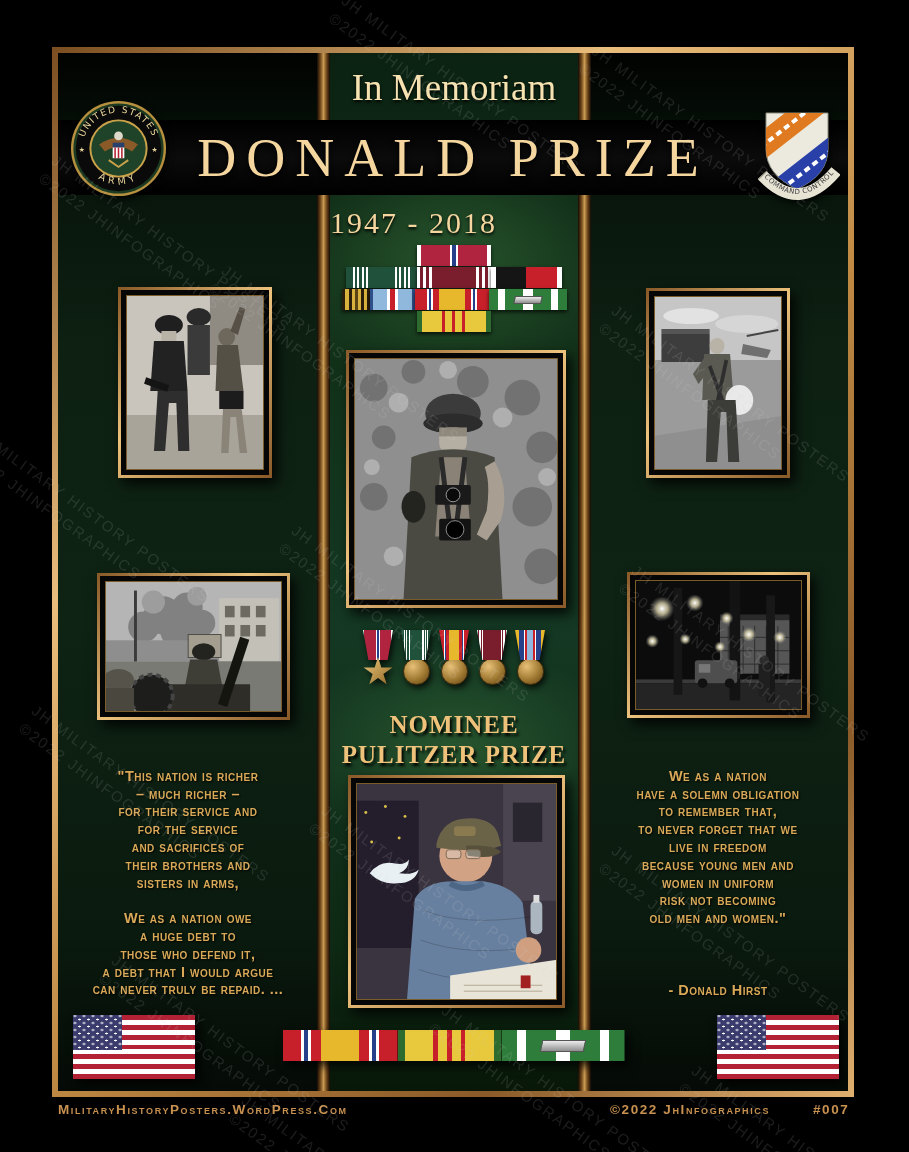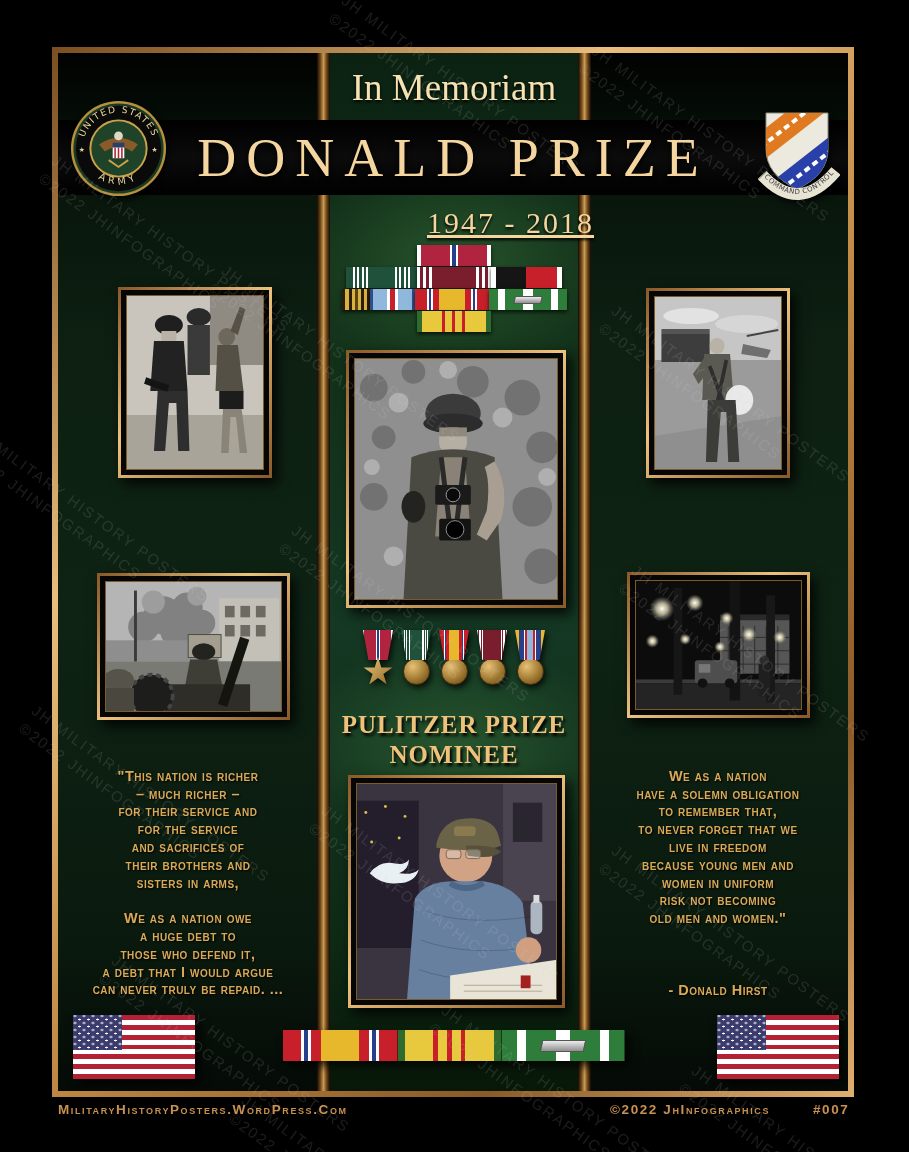--- a/index.html
+++ b/index.html
@@ -23,22 +23,22 @@
      background:linear-gradient(90deg,#140a04,#6a4318 25%,#c79a52 50%,#6a4318 75%,#140a04);}
   .div-l{left:259px;} .div-r{left:520px;}
   
   .memoriam{position:absolute;left:272px;width:248px;top:12px;text-align:center;z-index:2;
      font:400 37px/1.25 "Liberation Serif",serif;color:#f7e3b2;text-shadow:0 2px 3px #000;}
   .title-band{position:absolute;left:0;width:790px;top:67px;height:75px;z-index:3;
      background:linear-gradient(180deg,#000,#0b0b0b 50%,#000);
      display:flex;align-items:center;justify-content:center;}
   .name-title{font:400 54px/1 "Liberation Serif",serif;color:#f4d69e;letter-spacing:10px;
      text-shadow:0 3px 5px #000;white-space:nowrap;}
-  .years{position:absolute;left:272px;width:264px;top:152px;text-align:right;z-index:2;
-     font:400 30px/1.2 "Liberation Serif",serif;color:#f4d69e;letter-spacing:2px;text-shadow:0 2px 3px #000;text-decoration:underline;}
+  .years{position:absolute;left:272px;width:264px;top:152px;text-align:left;z-index:2;
+     font:400 30px/1.2 "Liberation Serif",serif;color:#f4d69e;letter-spacing:2px;text-shadow:0 2px 3px #000;}
   
   .seal{position:absolute;left:12px;top:47px;width:97px;height:97px;z-index:4;filter:drop-shadow(2px 3px 3px rgba(0,0,0,.8));}
   .crest{position:absolute;left:700px;top:56px;width:82px;height:104px;z-index:4;filter:drop-shadow(2px 3px 3px rgba(0,0,0,.8));}
   
   .rack{position:absolute;left:272px;top:192px;width:248px;z-index:2;}
   .rrow{display:flex;justify-content:center;margin-bottom:1px;}
   .rb{height:21px;box-shadow:0 2px 4px rgba(0,0,0,.75);position:relative;}
   .rb-bsm{background:linear-gradient(90deg,#fff 0 5%,#b0243f 5% 44%,#fff 44% 47.5%,#27408b 47.5% 52.5%,#fff 52.5% 56%,#b0243f 56% 95%,#fff 95%);}
   .rb-arcom{background:linear-gradient(90deg,#20513a 0 10%,#fff 10% 13%,#20513a 13% 16%,#fff 16% 19%,#20513a 19% 22%,#fff 22% 25%,#20513a 25% 28%,#fff 28% 31%,#20513a 31% 69%,#fff 69% 72%,#20513a 72% 75%,#fff 75% 78%,#20513a 78% 81%,#fff 81% 84%,#20513a 84% 87%,#fff 87% 90%,#20513a 90%);}
   .rb-gcm{background:linear-gradient(90deg,#fff 0 4%,#7a1e2e 4% 8%,#fff 8% 12%,#7a1e2e 12% 16%,#fff 16% 20%,#7a1e2e 20% 80%,#fff 80% 84%,#7a1e2e 84% 88%,#fff 88% 92%,#7a1e2e 92% 96%,#fff 96%);}
@@ -412,22 +412,22 @@
           <div class="drape rb-gcm"></div>
             <div class="pend"></div>
         </div>
         <div class="medal">
           <div class="drape rb-afrm"></div>
             <div class="pend"></div>
         </div>
       </div>
 
       <div class="pulitzer">
+        <div>NOMINEE</div>
         <div>PULITZER PRIZE</div>
-        <div>NOMINEE</div>
       </div>
 
       <div class="quote q-left">
         <div>"This nation is richer
 – much richer –
 for their service and
 for the service
 and sacrifices of
 their brothers and
 sisters in arms,

